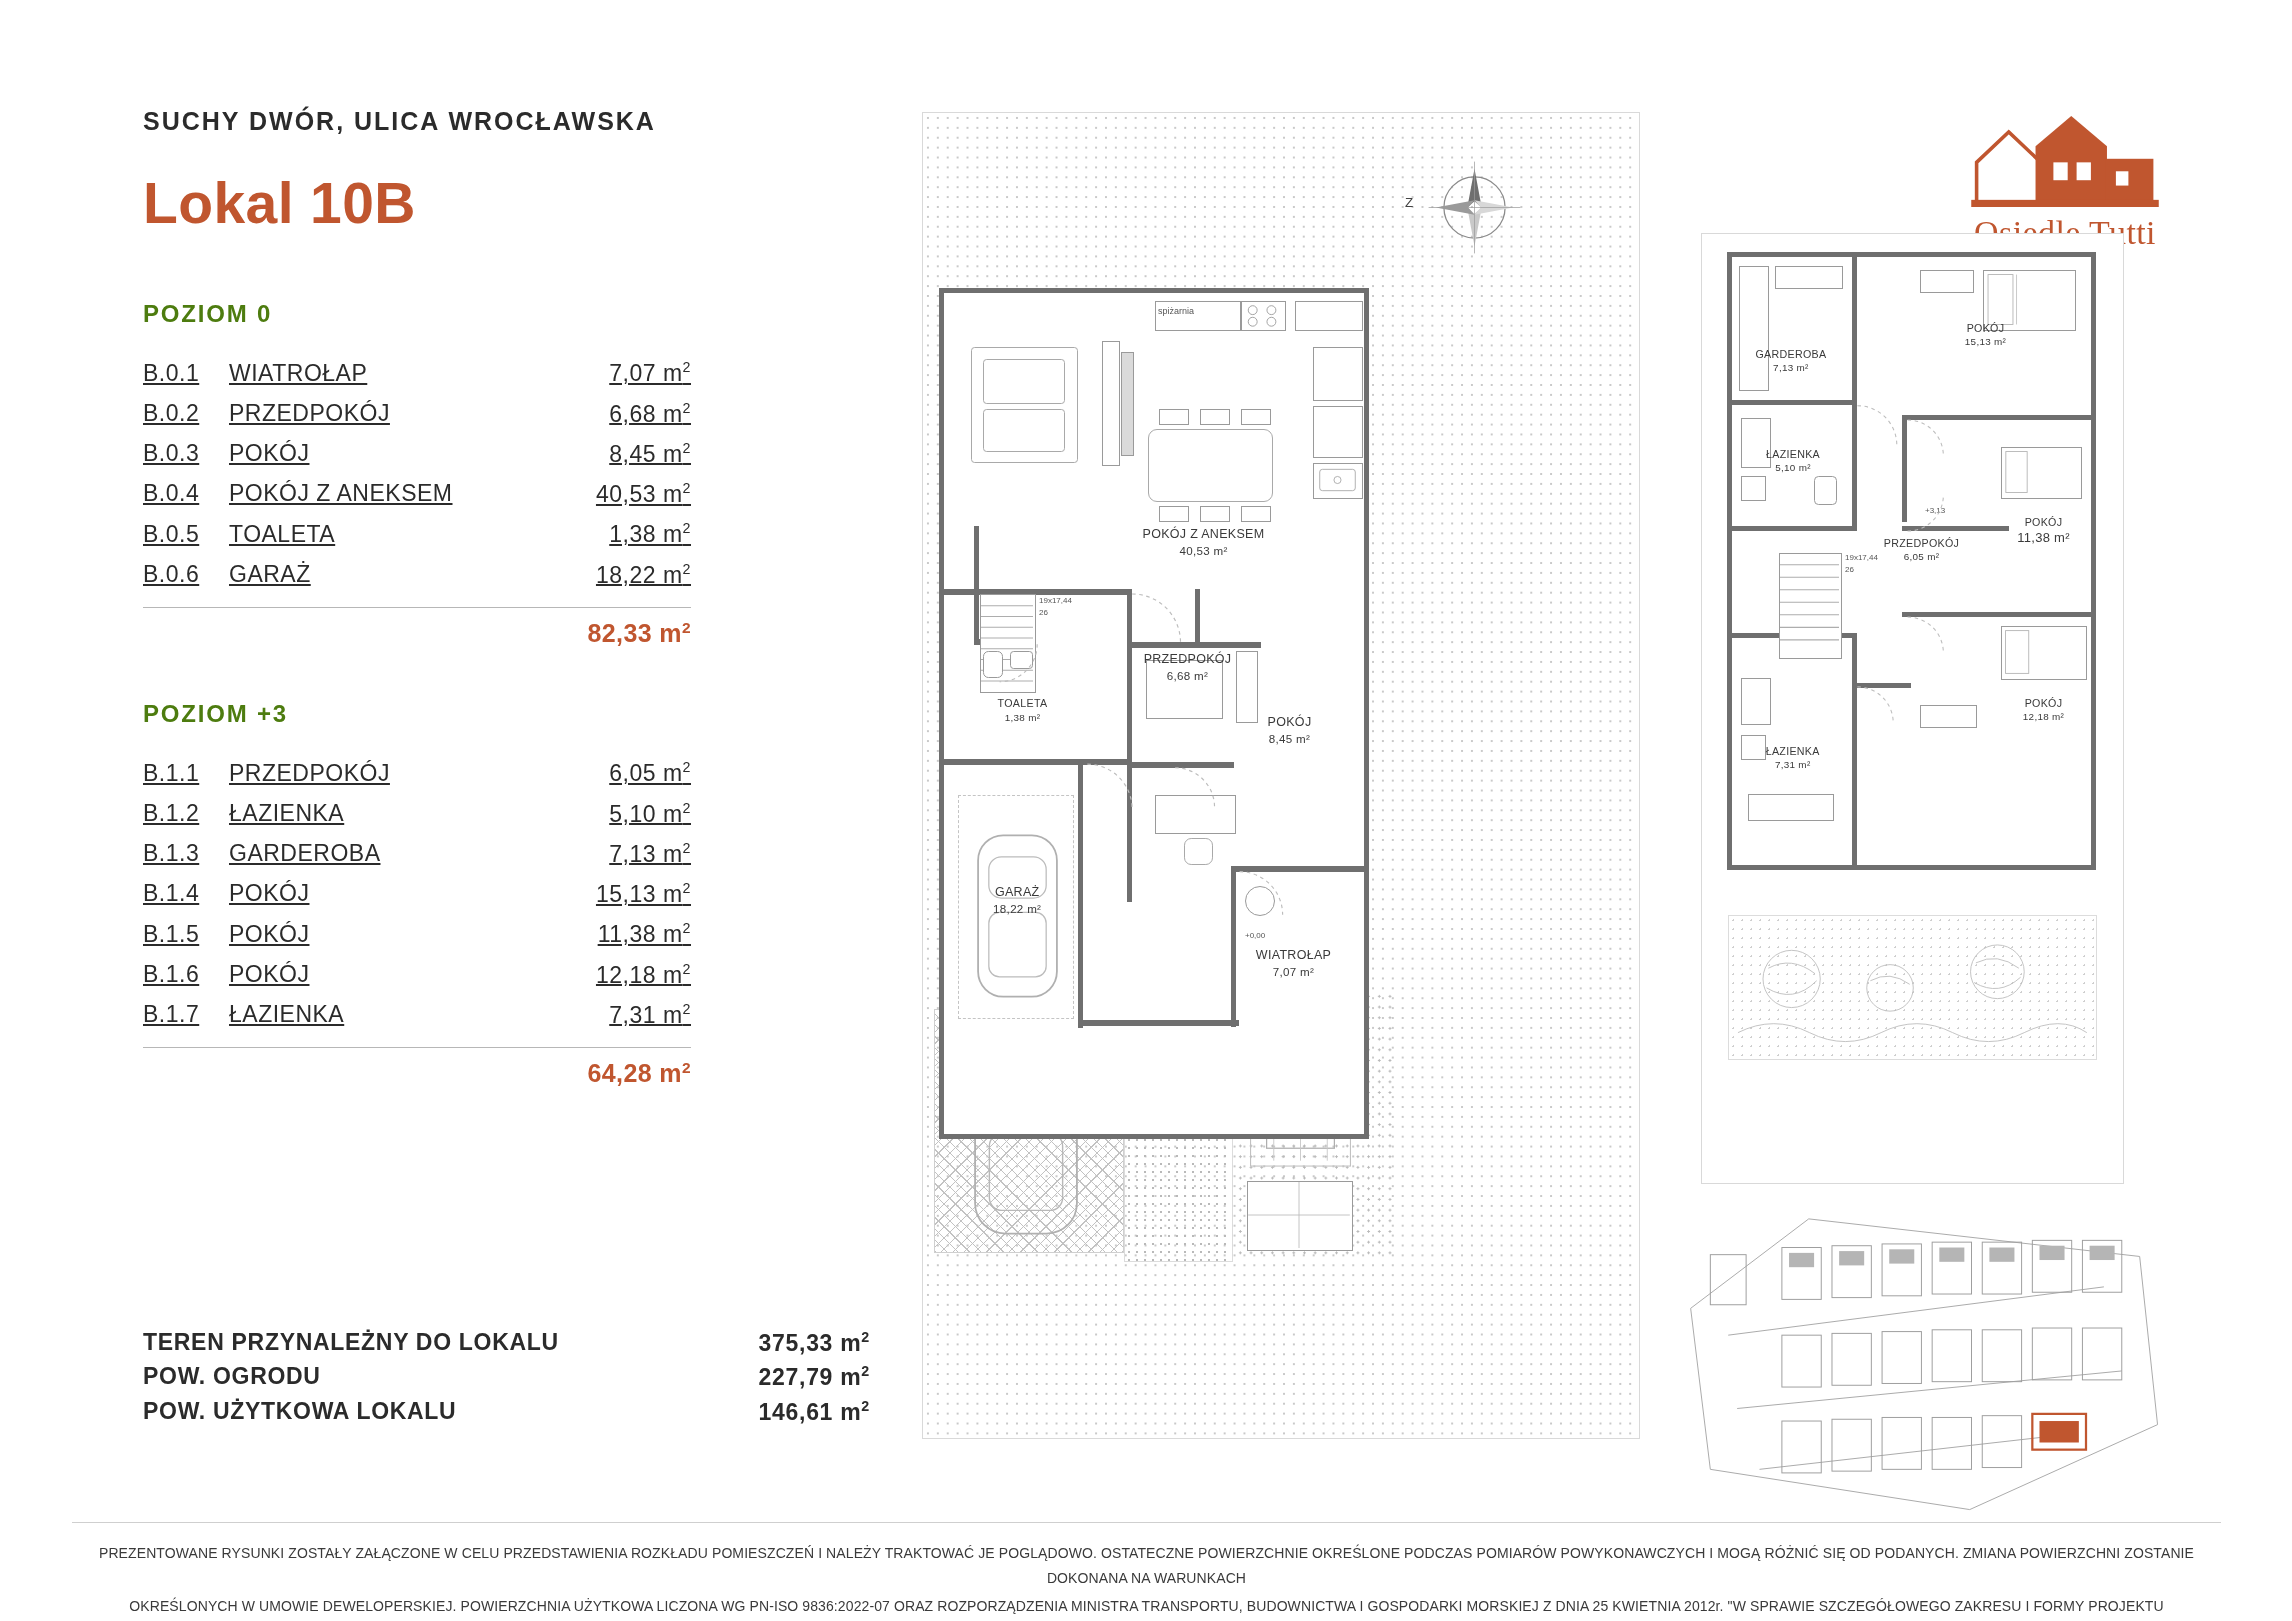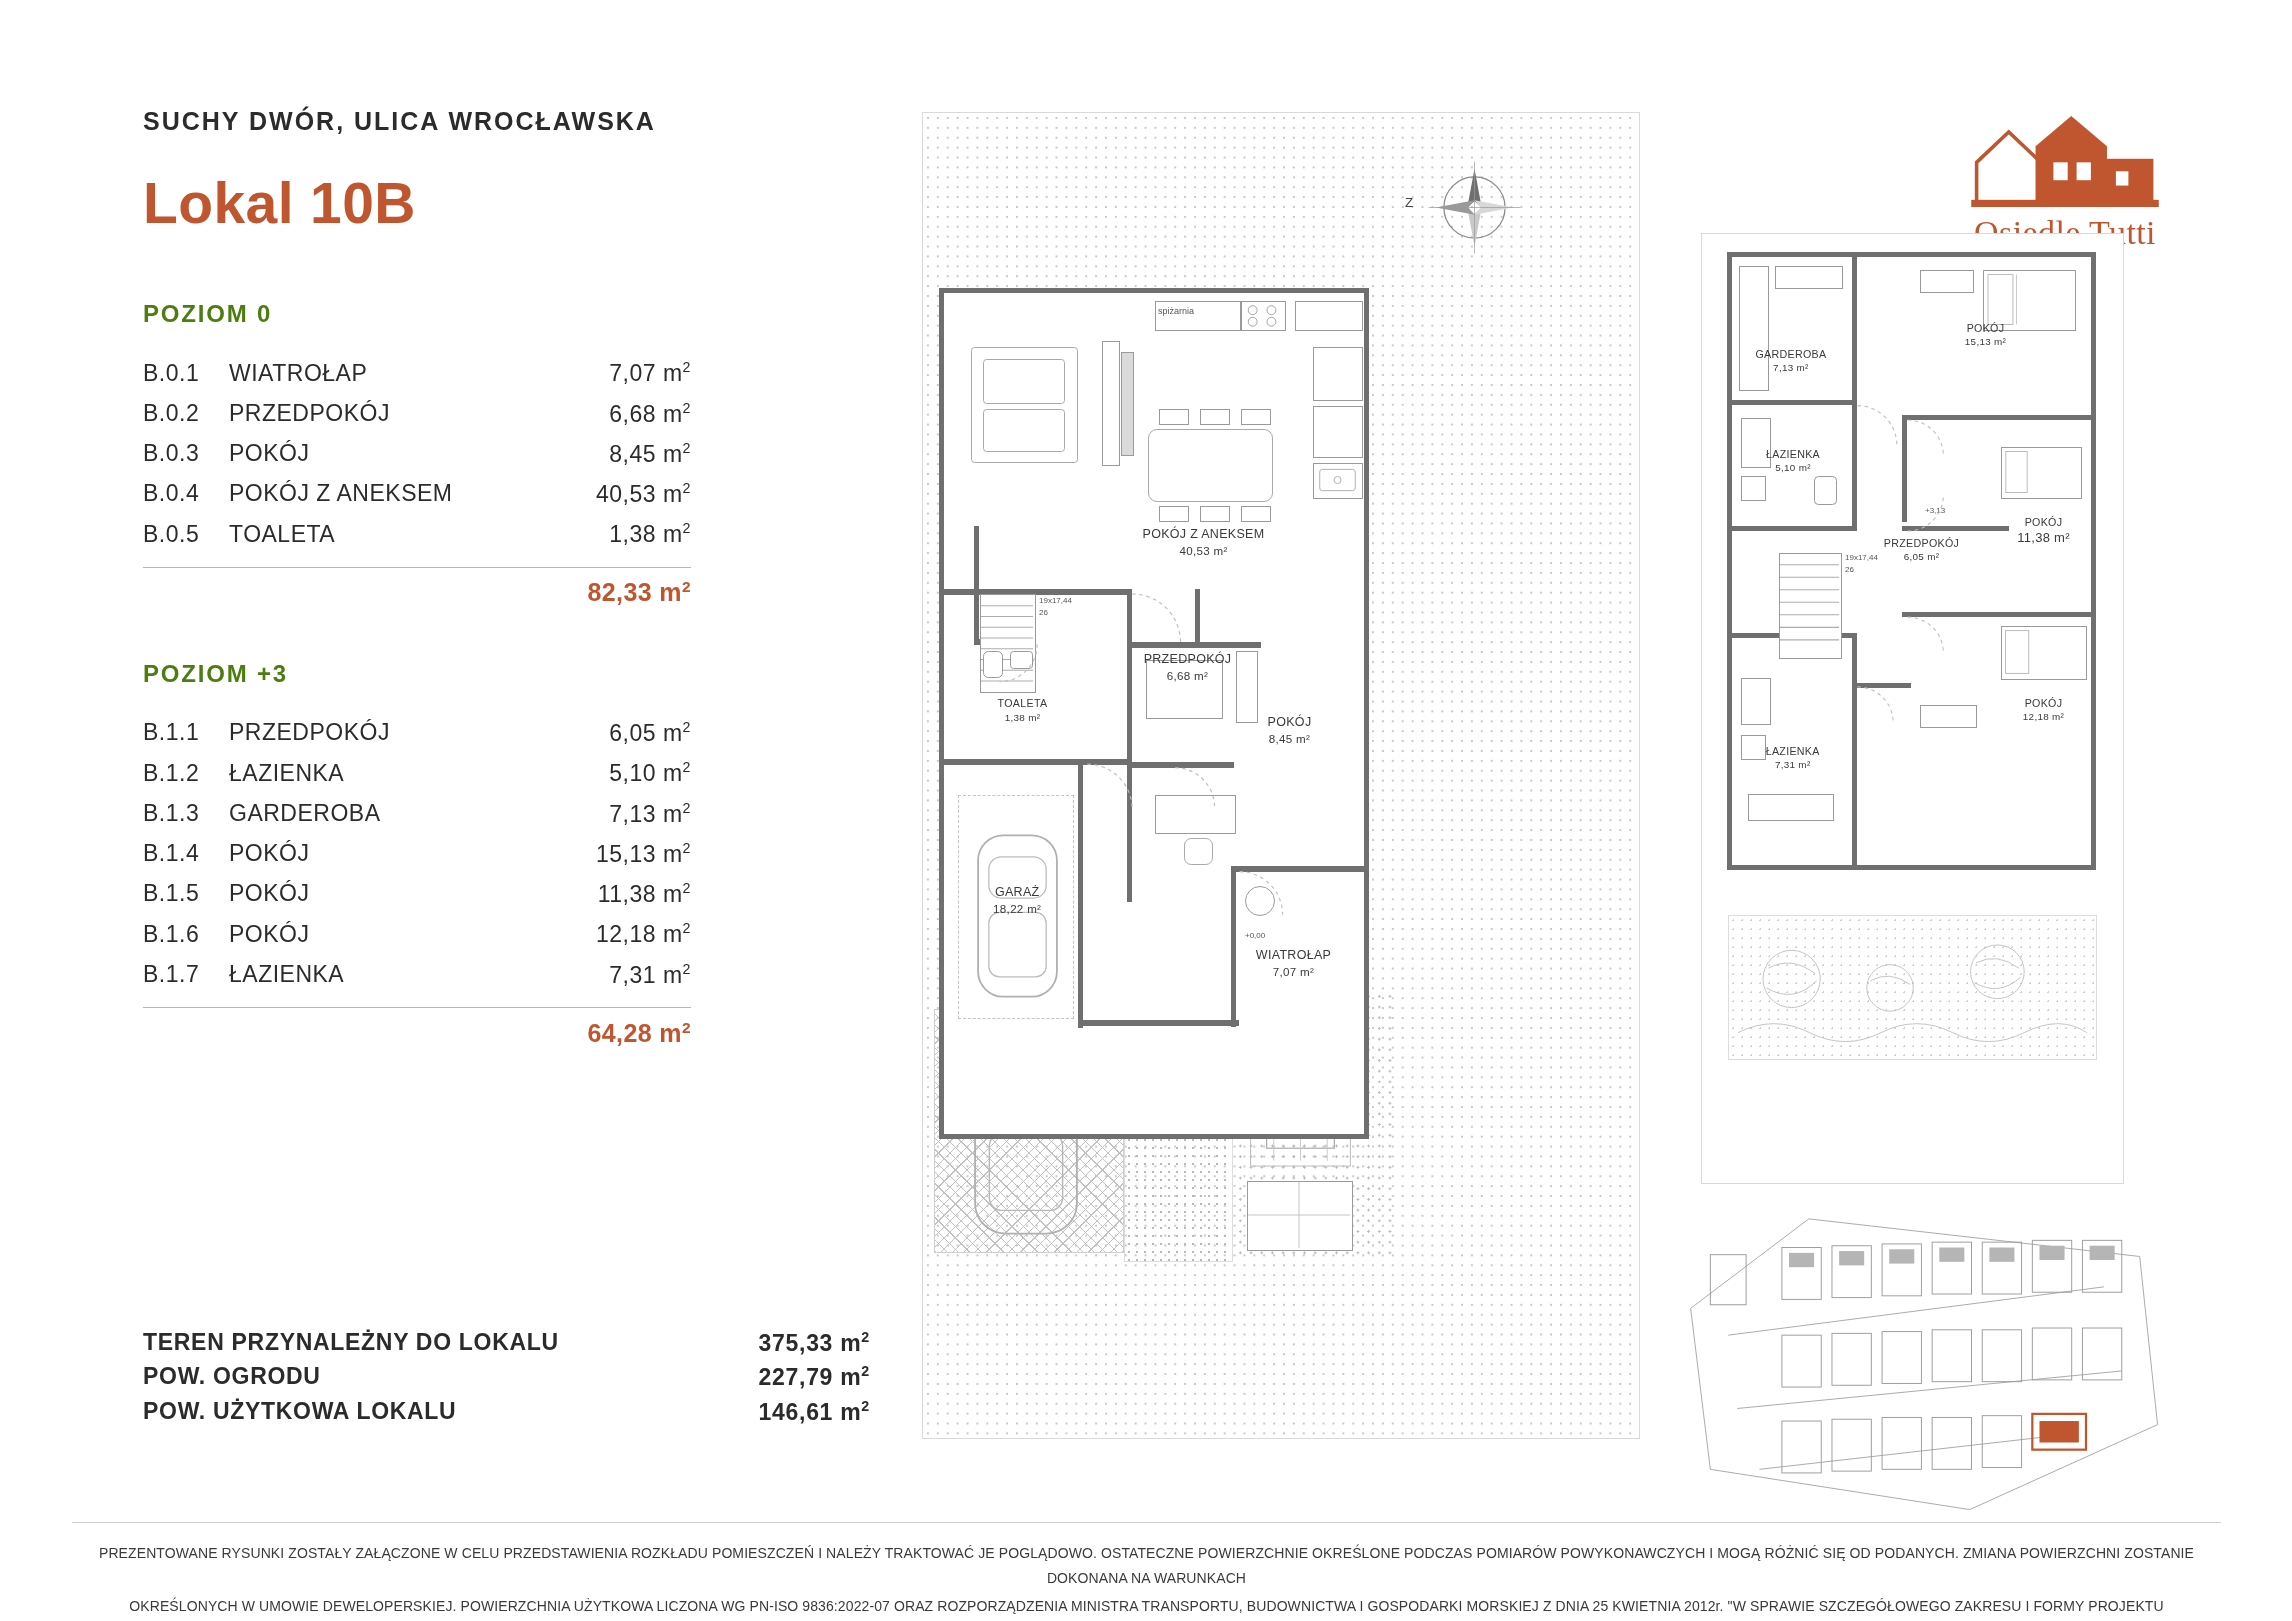--- a/index.html
+++ b/index.html
@@ -53,20 +53,21 @@
   }
   .room-table {
     width: 548px;
     border-collapse: collapse;
   }
   .room-table td {
     font-size: 23px;
     padding: 6.3px 0;
     color: #2b2b2b;
     letter-spacing: 0.5px;
+    text-decoration: underline;
   }
   .room-table td.code {
     width: 86px;
     font-weight: 400;
   }
   .room-table td.name {
     font-weight: 400;
   }
   .room-table td.area {
     text-align: right;
@@ -305,20 +306,25 @@
         </tr>
         <tr>
           <td class="code">B.0.4</td>
           <td class="name">POKÓJ Z ANEKSEM</td>
           <td class="area"><span>40,53 m</span><sup class="m2">2</sup></td>
         </tr>
         <tr>
           <td class="code">B.0.5</td>
           <td class="name">TOALETA</td>
           <td class="area"><span>1,38 m</span><sup class="m2">2</sup></td>
+        </tr>
+        <tr>
+          <td class="code">B.0.6</td>
+          <td class="name">GARAŻ</td>
+          <td class="area"><span>18,22 m</span><sup class="m2">2</sup></td>
         </tr>
       </tbody>
         </table>
       <hr class="sum-rule">
       <div class="sum-row"><span>82,33 m</span><sup class="m2">2</sup></div>
     </div>
 
     <div class="level-block-2">
       <div class="level-heading">POZIOM +3</div>
       <table class="room-table">

